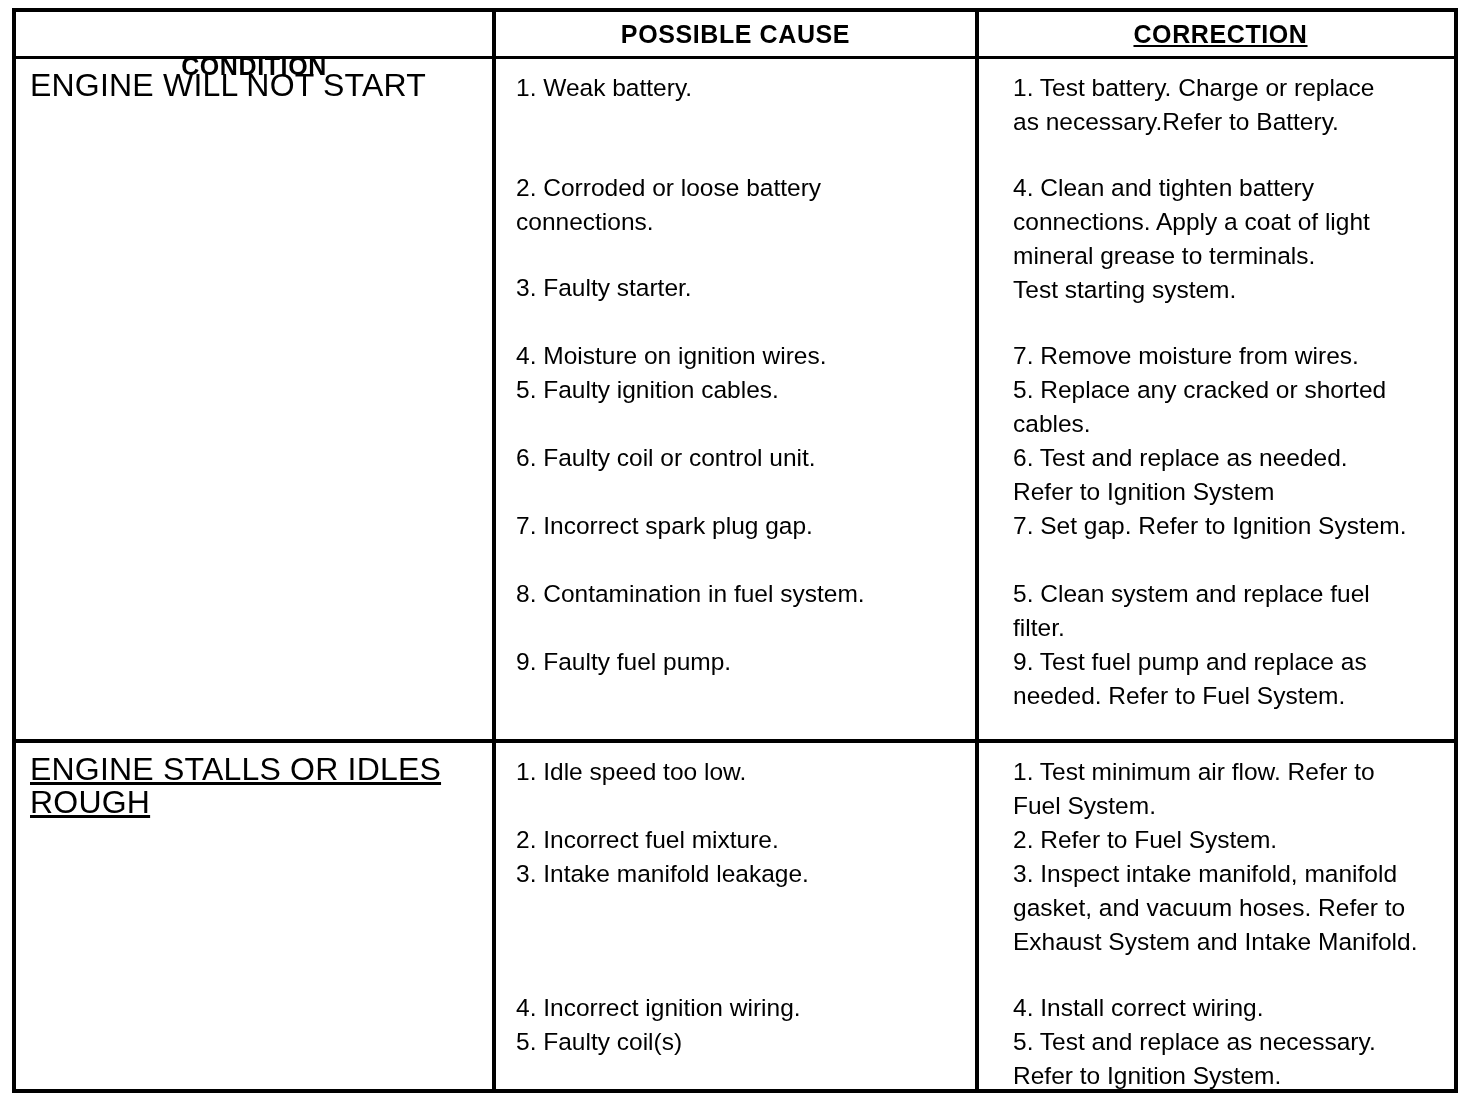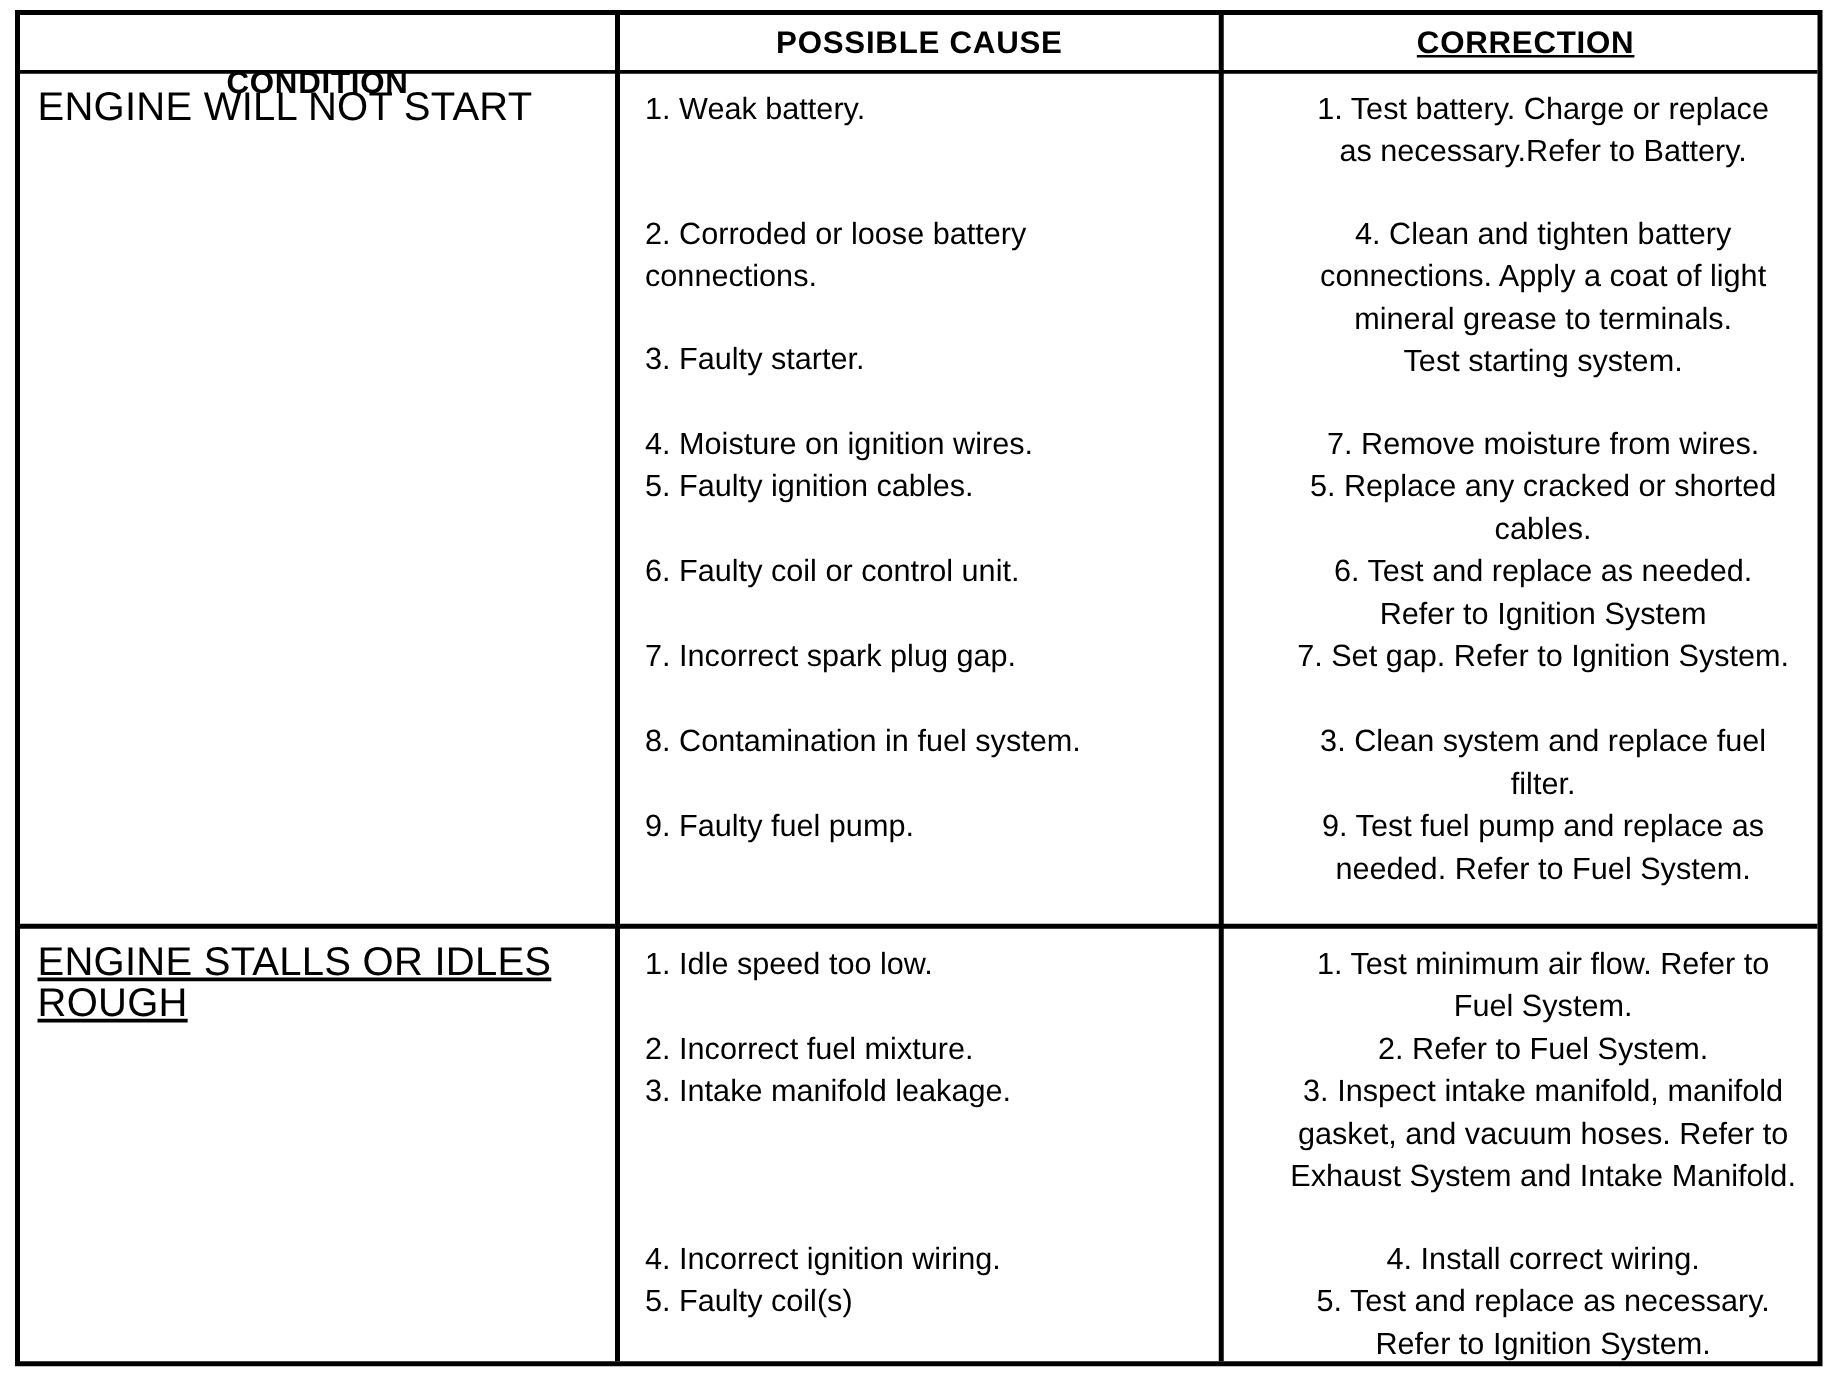--- a/index.html
+++ b/index.html
@@ -102,21 +102,21 @@
     white-space: pre-line;
   }
 
   
   .itm {
     position: absolute;
     left: 20px;
     right: 8px;
     white-space: pre-line;
   }
-  .col-corr .itm { left: 34px; right: 6px; text-align: center; }
+  .col-corr .itm { left: 34px; right: 6px; }
 </style>
 </head>
 <body>
 
 <div class="page">
   <div class="tbl">
     <div class="tbl-inner">
 
       <div class="vrule c1"></div>
       <div class="vrule c2"></div>
@@ -151,21 +151,21 @@
         <div class="itm" style="top:112px">4. Clean and tighten battery
 connections. Apply a coat of light
 mineral grease to terminals.
 Test starting system.</div>
         <div class="itm" style="top:280px">7. Remove moisture from wires.</div>
         <div class="itm" style="top:314px">5. Replace any cracked or shorted
 cables.</div>
         <div class="itm" style="top:382px">6. Test and replace as needed.
 Refer to Ignition System</div>
         <div class="itm" style="top:450px">7. Set gap. Refer to Ignition System.</div>
-        <div class="itm" style="top:518px">3. Clean system and replace fuel
+        <div class="itm" style="top:518px">5. Clean system and replace fuel
 filter.</div>
         <div class="itm" style="top:586px">9. Test fuel pump and replace as
 needed. Refer to Fuel System.</div>
       </div>
 
       <div class="cell col-cond row2">
         <div class="cond-label">ENGINE STALLS OR IDLES
 ROUGH</div>
       </div>
 

